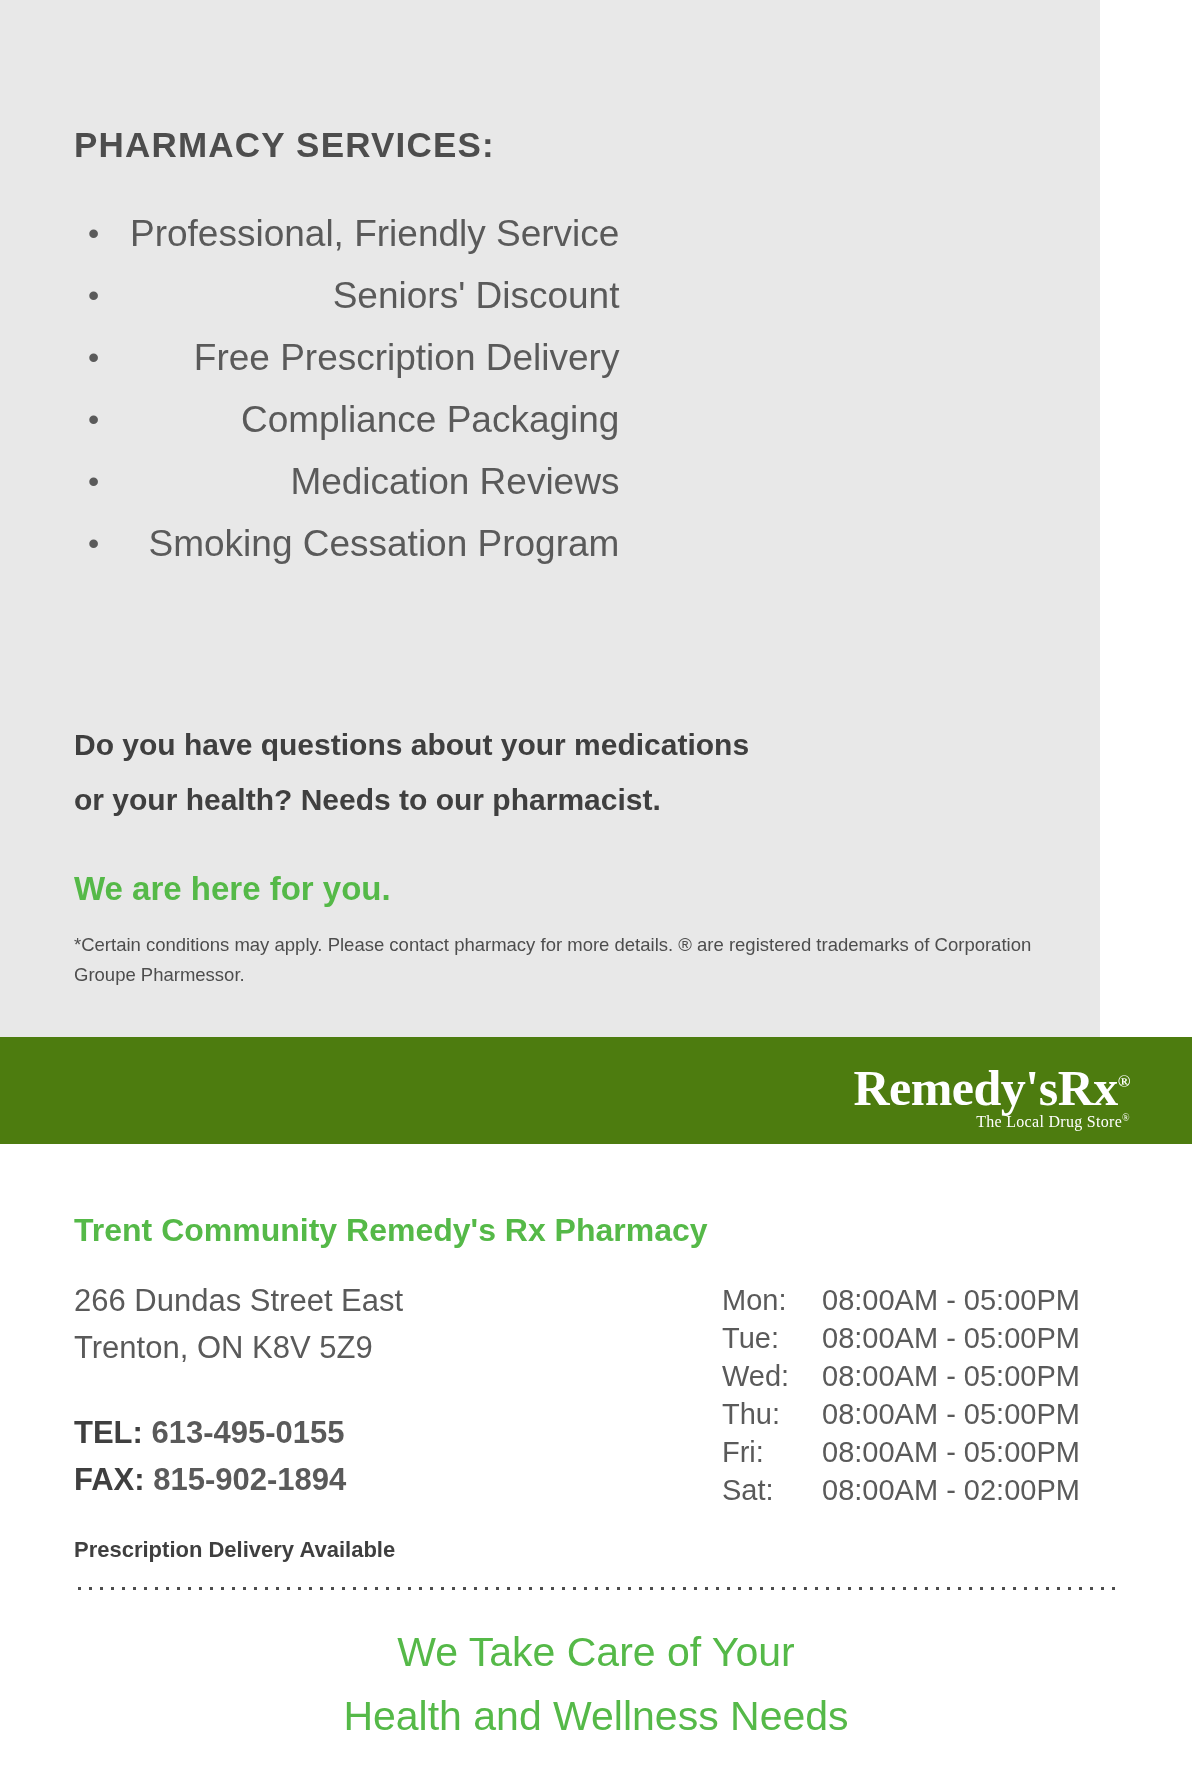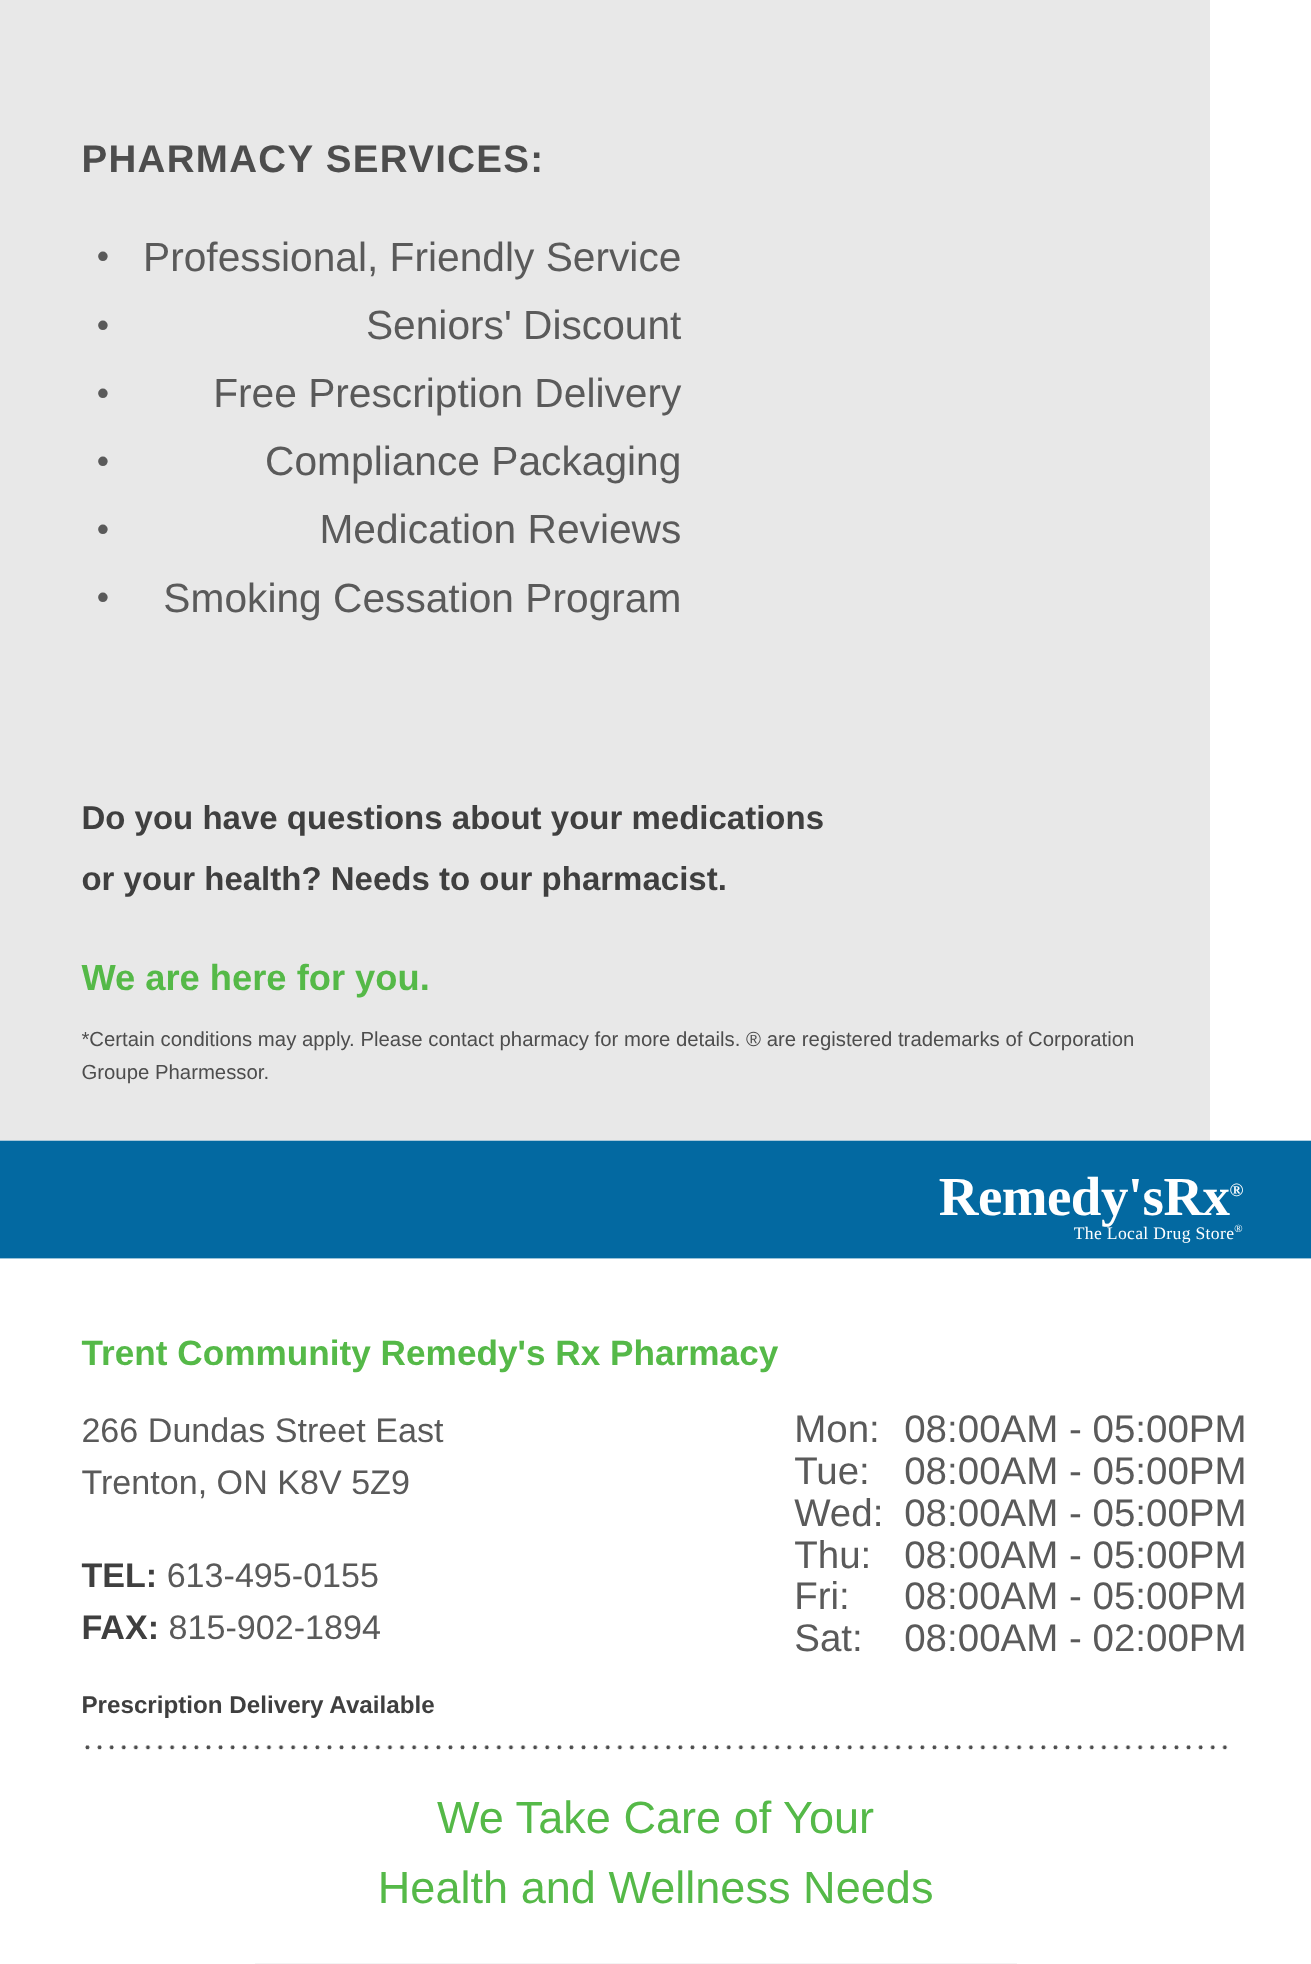--- a/index.html
+++ b/index.html
@@ -91,21 +91,21 @@
     color: #4d4d4d;
   }
 
   
   .logo-bar {
     position: absolute;
     left: 0;
     top: 1037px;
     width: 1192px;
     height: 107px;
-    background: #0369a1;
+    background: #4d7c0f;
   }
   .logo-wrap {
     position: absolute;
     right: 62px;
     top: 18px;
     text-align: right;
     color: #ffffff;
   }
   .logo-main {
     font-family: "Liberation Serif", serif;
@@ -148,20 +148,21 @@
     line-height: 47px;
     color: #5a5a5a;
   }
   .contact-block {
     position: absolute;
     left: 74px;
     top: 1409px;
     font-size: 31px;
     line-height: 47px;
     color: #5a5a5a;
+    font-weight: bold;
   }
   .contact-block b {
     color: #3f3f3f;
   }
   .delivery-note {
     position: absolute;
     left: 74px;
     top: 1537px;
     font-size: 22px;
     font-weight: bold;
@@ -169,21 +170,21 @@
   }
 
   
   .hours {
     position: absolute;
     left: 722px;
     top: 1281px;
     border-collapse: collapse;
   }
   .hours td {
-    font-size: 35px;
+    font-size: 29px;
     line-height: 38px;
     color: #5a5a5a;
     padding: 0;
     vertical-align: top;
     white-space: nowrap;
   }
   .hours td.day {
     width: 100px;
   }
 

